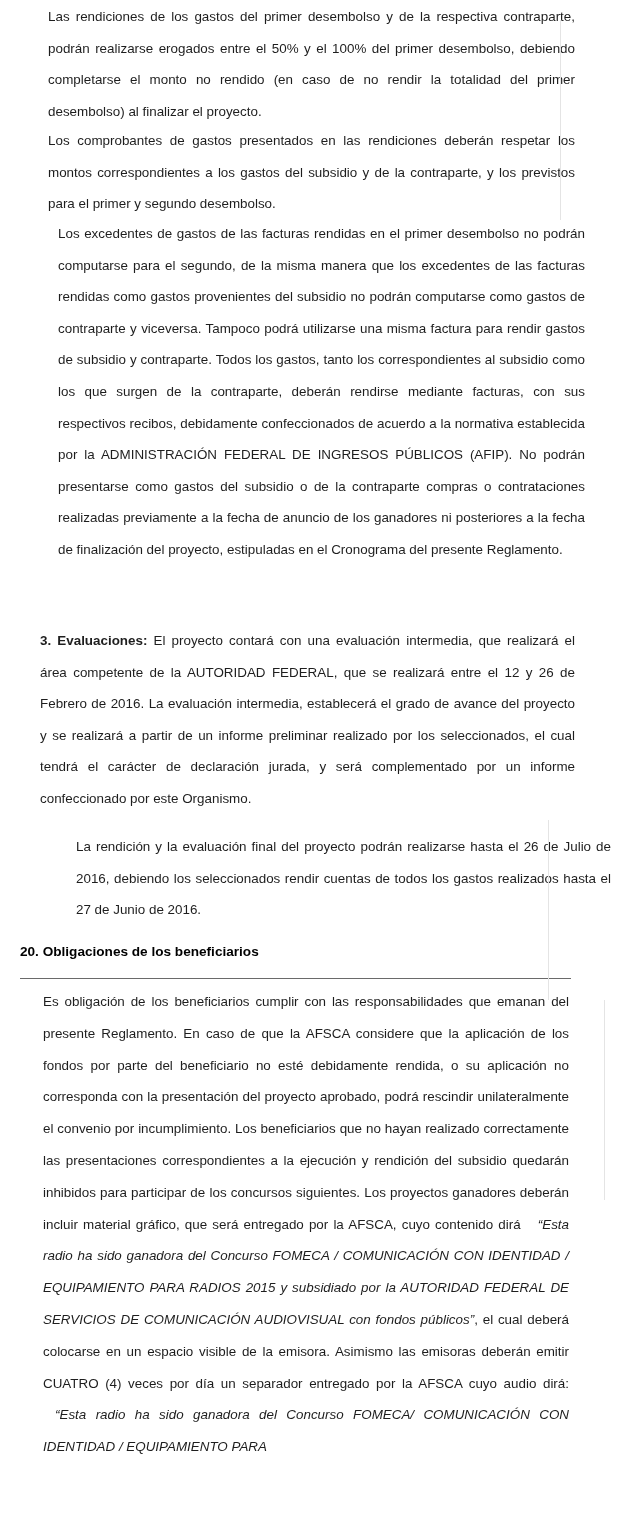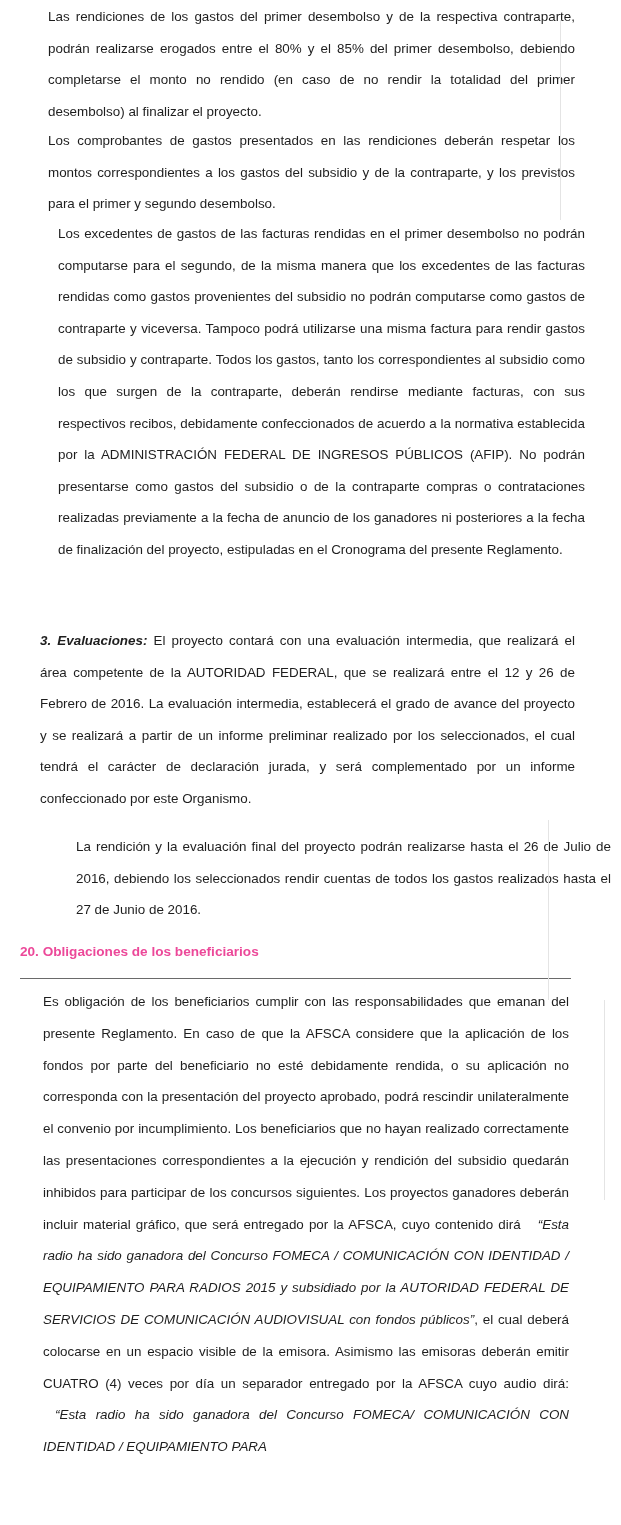--- a/index.html
+++ b/index.html
@@ -36,45 +36,45 @@
     .b3 { left: 58px; top: 218px; width: 527px; }
     .b4 { left: 40px; top: 625px; width: 535px; }
     .b5 { left: 40px; top: 831px; width: 535px; margin-left: 36px; }
     .b6 { left: 43px; top: 986px; width: 526px; line-height: 31.8px; }
     .heading {
       position: absolute;
       left: 20px;
       top: 944px;
       font-size: 13.6px;
       font-weight: bold;
-      color: #ec4899;
+      color: #000000;
     }
     .rule {
       position: absolute;
       left: 20px;
       top: 978px;
       width: 551px;
       height: 0;
       border-top: 1px solid #6a6a6a;
     }
-    .bold { font-weight: bold; font-style: italic; }
+    .bold { font-weight: bold; }
     .ital { font-style: italic; margin-left: 12px; }
     .scan-mark {
       position: absolute;
       width: 1px;
       background: #e4e4e4;
     }
   </style>
 </head>
 <body>
 
 <div class="page">
 
   <div class="block b1">
-    <p>Las rendiciones de los gastos del primer desembolso y de la respectiva contraparte, podrán realizarse erogados entre el 80% y el 85% del primer desembolso, debiendo completarse el monto no rendido (en caso de no rendir la totalidad del primer desembolso) al finalizar el proyecto.</p>
+    <p>Las rendiciones de los gastos del primer desembolso y de la respectiva contraparte, podrán realizarse erogados entre el 50% y el 100% del primer desembolso, debiendo completarse el monto no rendido (en caso de no rendir la totalidad del primer desembolso) al finalizar el proyecto.</p>
   </div>
 
   <div class="block b2">
     <p>Los comprobantes de gastos presentados en las rendiciones deberán respetar los montos correspondientes a los gastos del subsidio y de la contraparte, y los previstos para el primer y segundo desembolso.</p>
   </div>
 
   <div class="block b3">
     <p>Los excedentes de gastos de las facturas rendidas en el primer desembolso no podrán computarse para el segundo, de la misma manera que los excedentes de las facturas rendidas como gastos provenientes del subsidio no podrán computarse como gastos de contraparte y viceversa. Tampoco podrá utilizarse una misma factura para rendir gastos de subsidio y contraparte. Todos los gastos, tanto los correspondientes al subsidio como los que surgen de la contraparte, deberán rendirse mediante facturas, con sus respectivos recibos, debidamente confeccionados de acuerdo a la normativa establecida por la ADMINISTRACIÓN FEDERAL DE INGRESOS PÚBLICOS (AFIP). No podrán presentarse como gastos del subsidio o de la contraparte compras o contrataciones realizadas previamente a la fecha de anuncio de los ganadores ni posteriores a la fecha de finalización del proyecto, estipuladas en el Cronograma del presente Reglamento.</p>
   </div>
 

